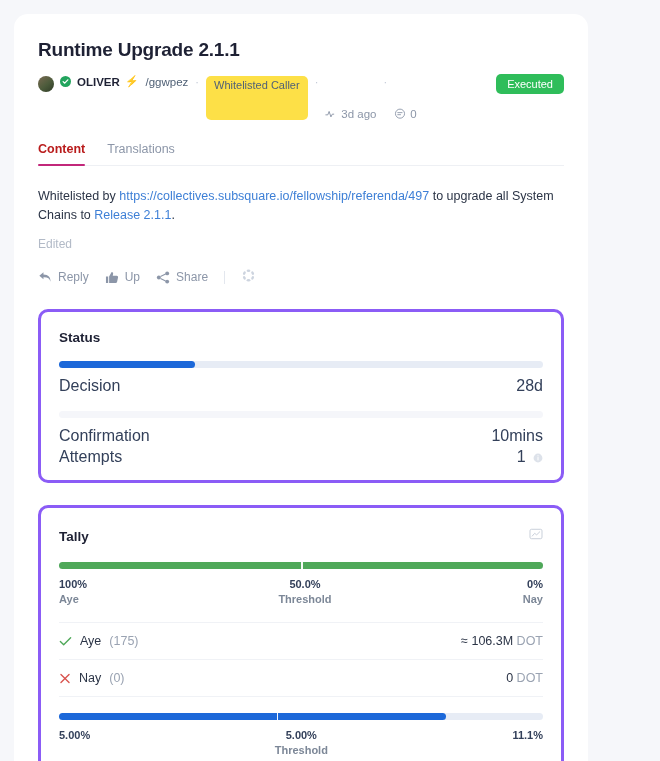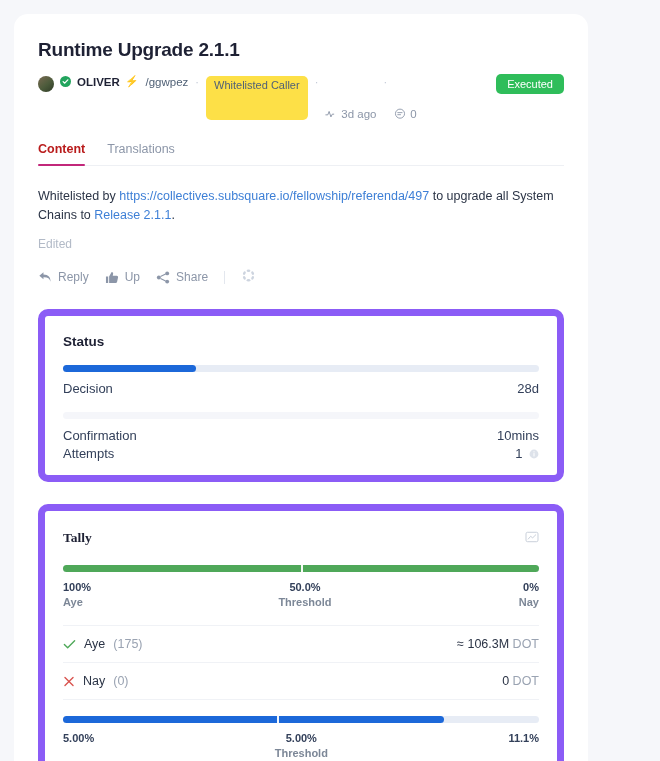--- a/index.html
+++ b/index.html
@@ -86,45 +86,45 @@
   .act {
     display: inline-flex; align-items: center; gap: 6px;
     font-size: 12px; color: #8c96a8; cursor: pointer;
   }
   .act svg { display: block; }
   .act-divider { width: 1px; height: 13px; background: #e3e7ee; }
   .polkadot-ic { cursor: pointer; display:block; }
 
   
   .inner-card {
-    border: 7px solid #8b5cf6; border-radius: 10px;
+    border: 3px solid #8b5cf6; border-radius: 10px;
     padding: 18px 18px 14px 18px; margin-top: 22px;
     background: #fff;
   }
   .inner-head {
-    display: flex; align-items: center; justify-content: space-between; font-family: Liberation Serif, serif;
+    display: flex; align-items: flex-end; justify-content: space-between;
   }
   .inner-title { font-size: 13.5px; font-weight: 700; color: #1e2134; }
 
   .bar-track {
     height: 7px; border-radius: 4px; background: #e7ecf5;
     position: relative; overflow: visible;
   }
   .bar-track.pale { background: #f5f6fa; }
   .bar-fill { height: 7px; border-radius: 4px; }
   .bar-fill.blue { background: #1c68d9; }
   .bar-fill.green { background: #4fa859; }
   .thresh-tick {
     position: absolute; top: -3px; width: 1.5px; height: 13px;
     background: #ffffff; opacity: .95;
   }
 
   .status-row {
     display: flex; justify-content: space-between;
-    font-size: 13px; color: #33405a; margin-top: 9px;
+    font-size: 16px; color: #33405a; margin-top: 9px;
   }
   .status-row .val { color: #33405a; }
 
   
   .tally-bar-wrap { margin-top: 18px; }
   .tally-legend {
     display: flex; justify-content: space-between; margin-top: 8px;
   }
   .leg { font-size: 11px; color: #33405a; line-height: 1.35; font-weight: bold; }
   .leg.center { text-align: center; }

